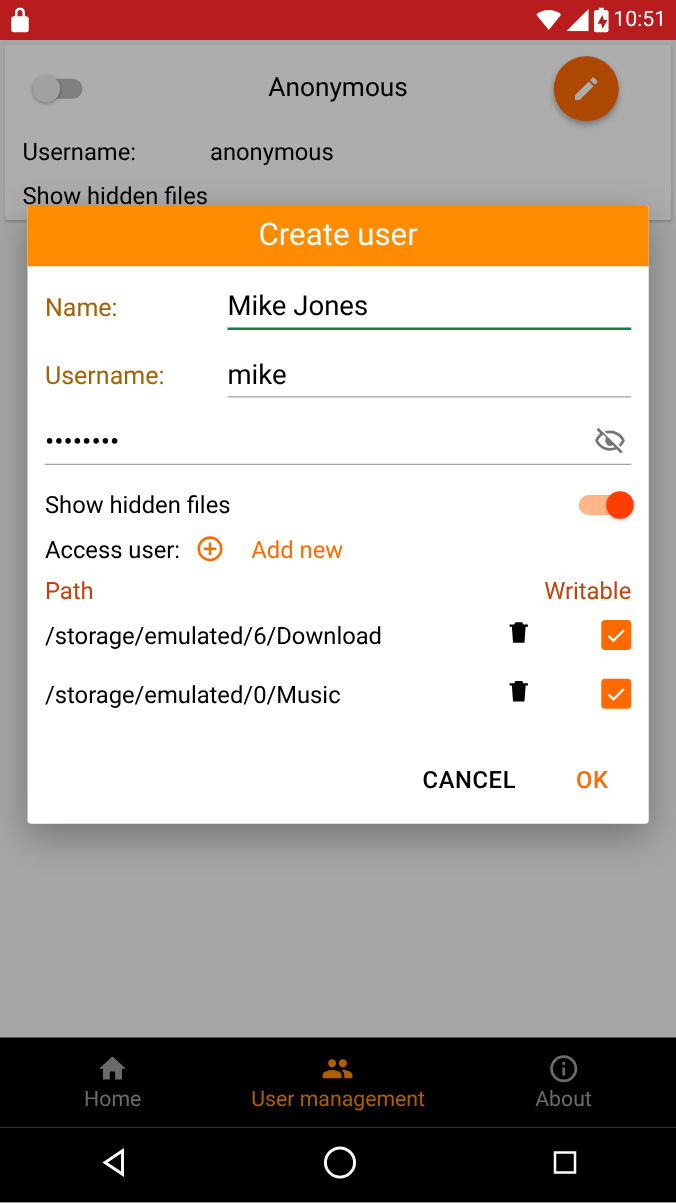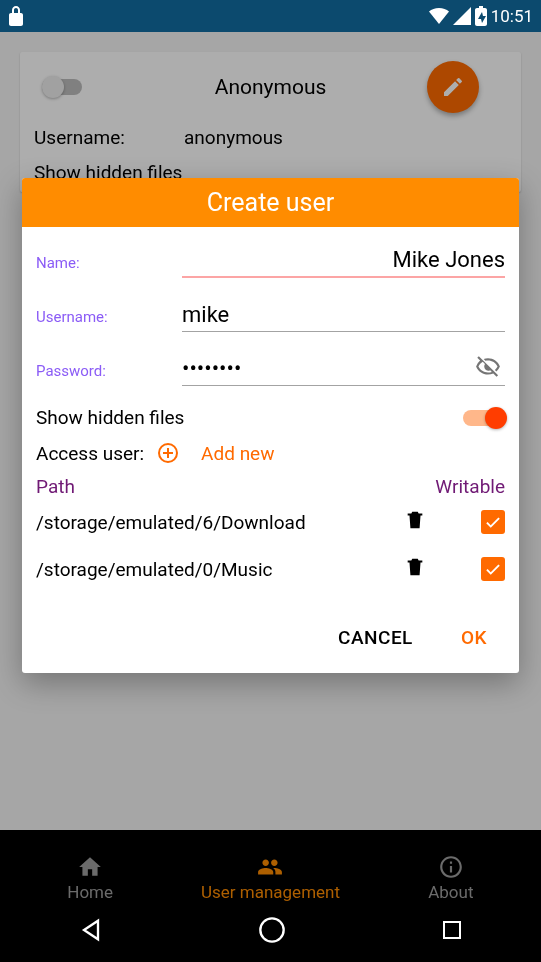--- a/index.html
+++ b/index.html
@@ -1,69 +1,69 @@
 <!DOCTYPE html>
 <html><head>
 <meta charset="utf-8">
 <style>
 * { box-sizing: border-box; margin: 0; padding: 0; font-family: Roboto, Arial, sans-serif; }
 body { width: 541px; height: 962px; background: #f5f5f5; overflow: hidden; position: relative; }
 
 
-.status-bar { background: #0c4a6e; height: 32px; display: flex; align-items: center; justify-content: space-between; padding: 0 8px; color: #fff; font-size: 17px; }
+.status-bar { background: #b91c1c; height: 32px; display: flex; align-items: center; justify-content: space-between; padding: 0 8px; color: #fff; font-size: 17px; }
 .status-left { display: flex; align-items: center; }
 .status-right { display: flex; align-items: center; gap: 4px; }
 .status-right svg { fill: #fff; }
 
 
 .scrim { position: absolute; top: 32px; left: 0; right: 0; bottom: 60px; background: rgba(0,0,0,0.32); z-index: 5; }
 
 
 .bg { position: relative; top: 0; }
-.card { background: #fff; margin: 20px; border-radius: 2px; padding: 8px 14px; box-shadow: 0 1px 2px rgba(0,0,0,0.2); }
+.card { background: #fff; margin: 4px; border-radius: 2px; padding: 8px 14px; box-shadow: 0 1px 2px rgba(0,0,0,0.2); }
 .card-header { display: flex; align-items: center; justify-content: center; position: relative; height: 54px; }
 .anon-title { font-size: 21px; color: #000; font-weight: 400; }
 .switch-bg { position: absolute; left: 8px; width: 40px; height: 16px; background: #bdbdbd; border-radius: 10px; }
 .switch-bg .knob { width: 22px; height: 22px; background: #eee; border-radius: 50%; position: absolute; top: -3px; left: 0; box-shadow: 0 1px 3px rgba(0,0,0,0.3); }
 .fab { position: absolute; right: 28px; width: 52px; height: 52px; background: #FF6A00; border-radius: 50%; display: flex; align-items: center; justify-content: center; box-shadow: 0 3px 5px rgba(0,0,0,0.3); }
 .row { display: flex; align-items: center; margin-top: 12px; font-size: 19px; color: #000; }
 .row .label { width: 150px; }
 
 
-.modal { position: absolute; left: 22px; right: 22px; top: 164px; background: #fff; z-index: 10; border-radius: 3px; box-shadow: 0 10px 30px rgba(0,0,0,0.3); margin-top: 14px; }
+.modal { position: absolute; left: 22px; right: 22px; top: 164px; background: #fff; z-index: 10; border-radius: 3px; box-shadow: 0 10px 30px rgba(0,0,0,0.3); }
 .modal-header { background: #FF8C00; color: #fff; text-align: center; font-size: 25px; font-weight: 400; padding: 10px 0; border-radius: 3px 3px 0 0; }
 .modal-body { padding: 16px 14px 4px; }
 .frow { display: flex; align-items: flex-end; margin-bottom: 20px; }
-.frow label { width: 146px; font-size: 15px; color: #8b5cf6; padding-bottom: 6px; }
+.frow label { width: 146px; font-size: 20px; color: #a16207; padding-bottom: 6px; }
 .input-wrap { flex: 1; position: relative; }
 .input { width: 100%; border: none; border-bottom: 1px solid #a3a3a3; font-size: 22px; padding: 4px 0; outline: none; background: transparent; }
-.input.active { border-bottom: 2px solid #fca5a5; text-align: right; }
+.input.active { border-bottom: 2px solid #15803d; }
 .vis-icon { position: absolute; right: 4px; top: 2px; }
 .shfrow { display: flex; align-items: center; justify-content: space-between; margin-bottom: 12px; }
 .shfrow span { font-size: 19px; }
 .switch-on { width: 42px; height: 16px; background: #FFB78A; border-radius: 10px; position: relative; }
 .switch-on .knob { width: 22px; height: 22px; background: #FF3D00; border-radius: 50%; position: absolute; top: -3px; right: -2px; box-shadow: 0 1px 3px rgba(0,0,0,0.3); }
 .arow { display: flex; align-items: center; gap: 12px; margin-bottom: 10px; }
 .arow span:first-child { font-size: 19px; }
 .add-new { display: flex; align-items: center; gap: 21px; color: #FF6A00; font-size: 19px; cursor: pointer; }
 .add-new svg { stroke: #FF6A00; }
-.th { display: flex; justify-content: space-between; font-size: 19px; color: #701a75; margin-bottom: 10px; }
+.th { display: flex; justify-content: space-between; font-size: 19px; color: #c2410c; margin-bottom: 10px; }
 .prow { display: flex; align-items: center; justify-content: space-between; font-size: 19px; margin-bottom: 18px; }
 .prow .path { flex: 1; }
 .prow .del { width: 60px; text-align: center; }
 .prow .chk { width: 60px; text-align: right; }
 .checkbox { width: 24px; height: 24px; background: #FF6A00; border-radius: 3px; display: inline-flex; align-items: center; justify-content: center; }
 .actions { display: flex; justify-content: flex-end; gap: 32px; padding: 14px 24px 18px; text-align: center; }
 .btn { font-size: 19px; font-weight: 500; letter-spacing: 0.5px; cursor: pointer; padding: 6px 8px; }
 .btn.cancel { color: #000; }
 .btn.ok { color: #FF6A00; }
 
 
 .bottom-nav { position: absolute; bottom: 60px; left: 0; right: 0; height: 72px; background: #000; display: flex; }
-.nav-item { flex: 1; display: flex; flex-direction: column; align-items: center; justify-content: flex-end; gap: 2px; font-size: 17px; }
+.nav-item { flex: 1; display: flex; flex-direction: column; align-items: center; justify-content: center; gap: 2px; font-size: 17px; }
 .nav-item.inactive { color: #9E9E9E; }
 .nav-item.active { color: #FF8C00; }
 
 
 .soft-keys { position: absolute; bottom: 0; left: 0; right: 0; height: 60px; background: #000; display: flex; align-items: center; justify-content: space-around; }
 </style>
 </head>
 <body>
 
 <div class="status-bar">
@@ -120,21 +120,20 @@
         <input class="input active" value="Mike Jones" style="">
       </div>
     </div>
     <div class="frow">
       <label>Username:</label>
       <div class="input-wrap">
         <input class="input" value="mike" style="">
       </div>
     </div>
     <div class="frow">
-      <label>Password:</label>
       <div class="input-wrap">
         <input class="input" value="••••••••" style="">
         <span class="vis-icon">
           <svg width="26" height="26" viewBox="0 0 24 24">
               <path fill="#757575" d="M12 6c3.79 0 7.17 2.13 8.82 5.5-.59 1.22-1.43 2.3-2.46 3.18l1.42 1.42A13.1 13.1 0 0023 11.5C21.27 7.11 17 4 12 4c-1.4 0-2.74.25-3.98.7l1.62 1.62C10.4 6.11 11.19 6 12 6zM2.1 3.51L4.7 6.1A13.02 13.02 0 001 11.5C2.73 15.89 7 19 12 19c1.73 0 3.39-.37 4.88-1.05l3.02 3.02 1.41-1.41L3.51 2.1 2.1 3.51zM12 17c-3.79 0-7.17-2.13-8.82-5.5.87-1.79 2.26-3.27 3.97-4.24l2.02 2.02A4 4 0 0012 15.5c.73 0 1.41-.2 2-.54l1.55 1.55c-1.1.32-2.3.49-3.55.49z"></path>
             </svg>
         </span>
       </div>
     </div>
     <div class="shfrow">

